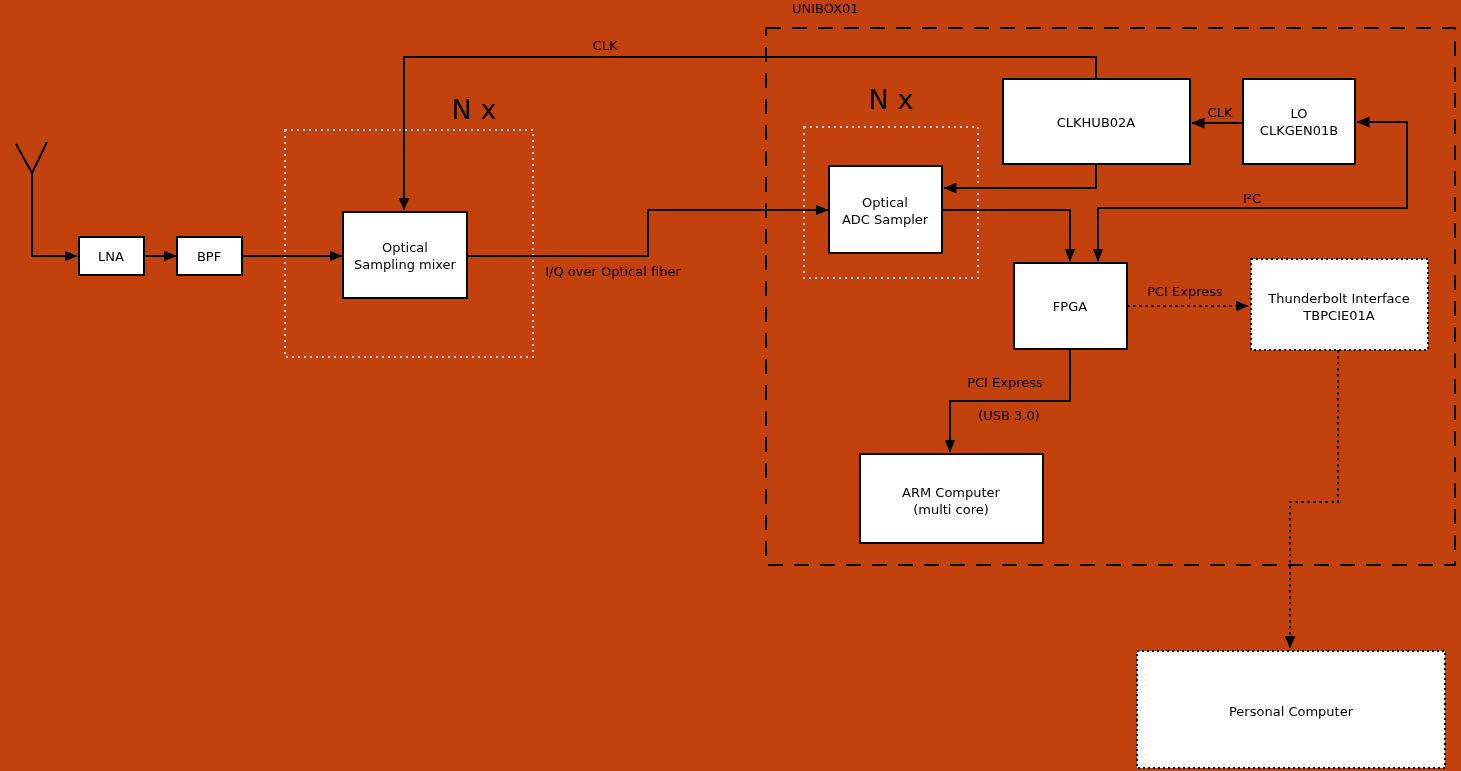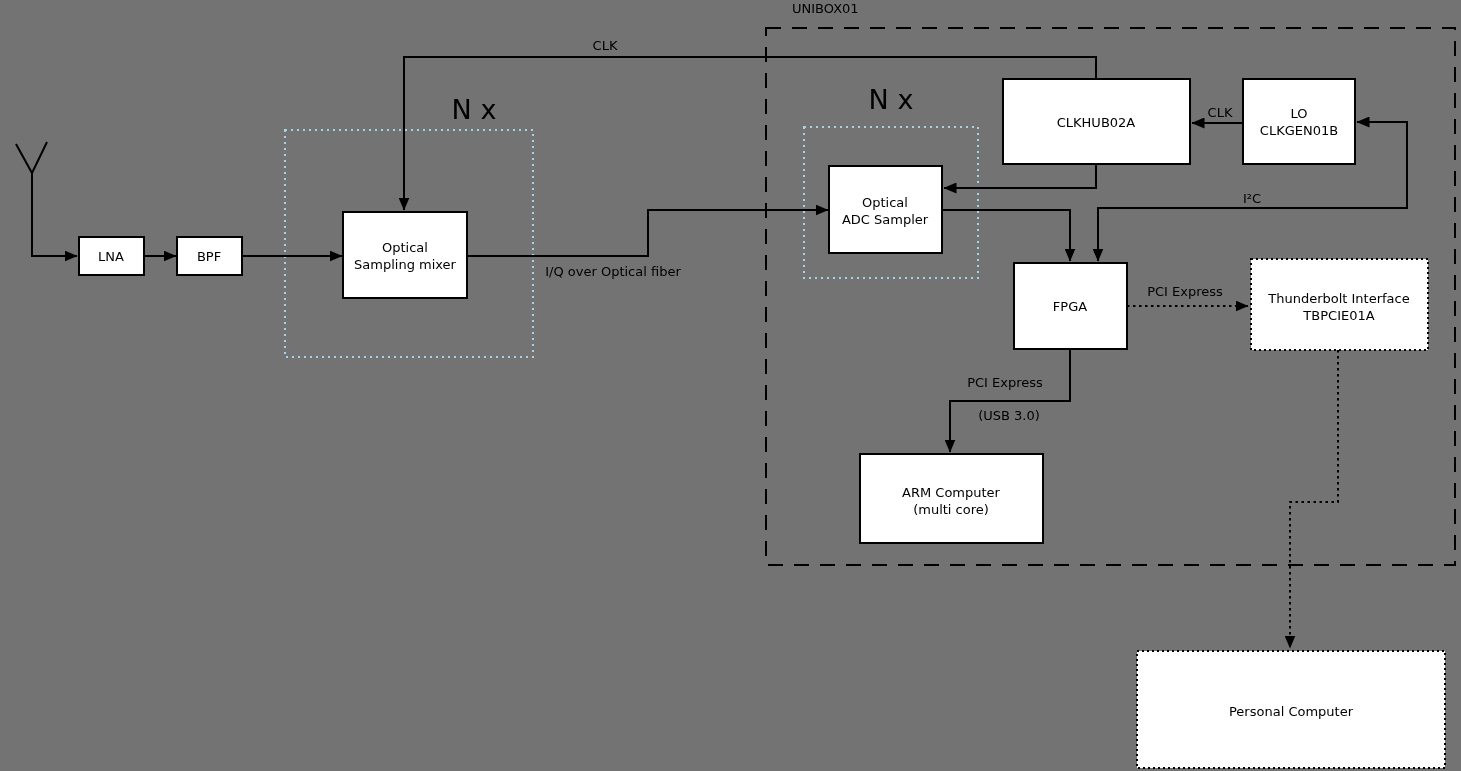--- a/index.html
+++ b/index.html
@@ -4,21 +4,21 @@
 <style>
   html, body {
     margin: 0;
     padding: 0;
     background: #ffffff;
   }
   .canvas {
     position: relative;
     width: 1461px;
     height: 771px;
-    background: #737373;
+    background: #c2410c;
     overflow: hidden;
   }
   svg {
     display: block;
   }
   text {
     font-family: "DejaVu Sans", "Liberation Sans", sans-serif;
     font-size: 13px;
     fill: #000000;
   }

